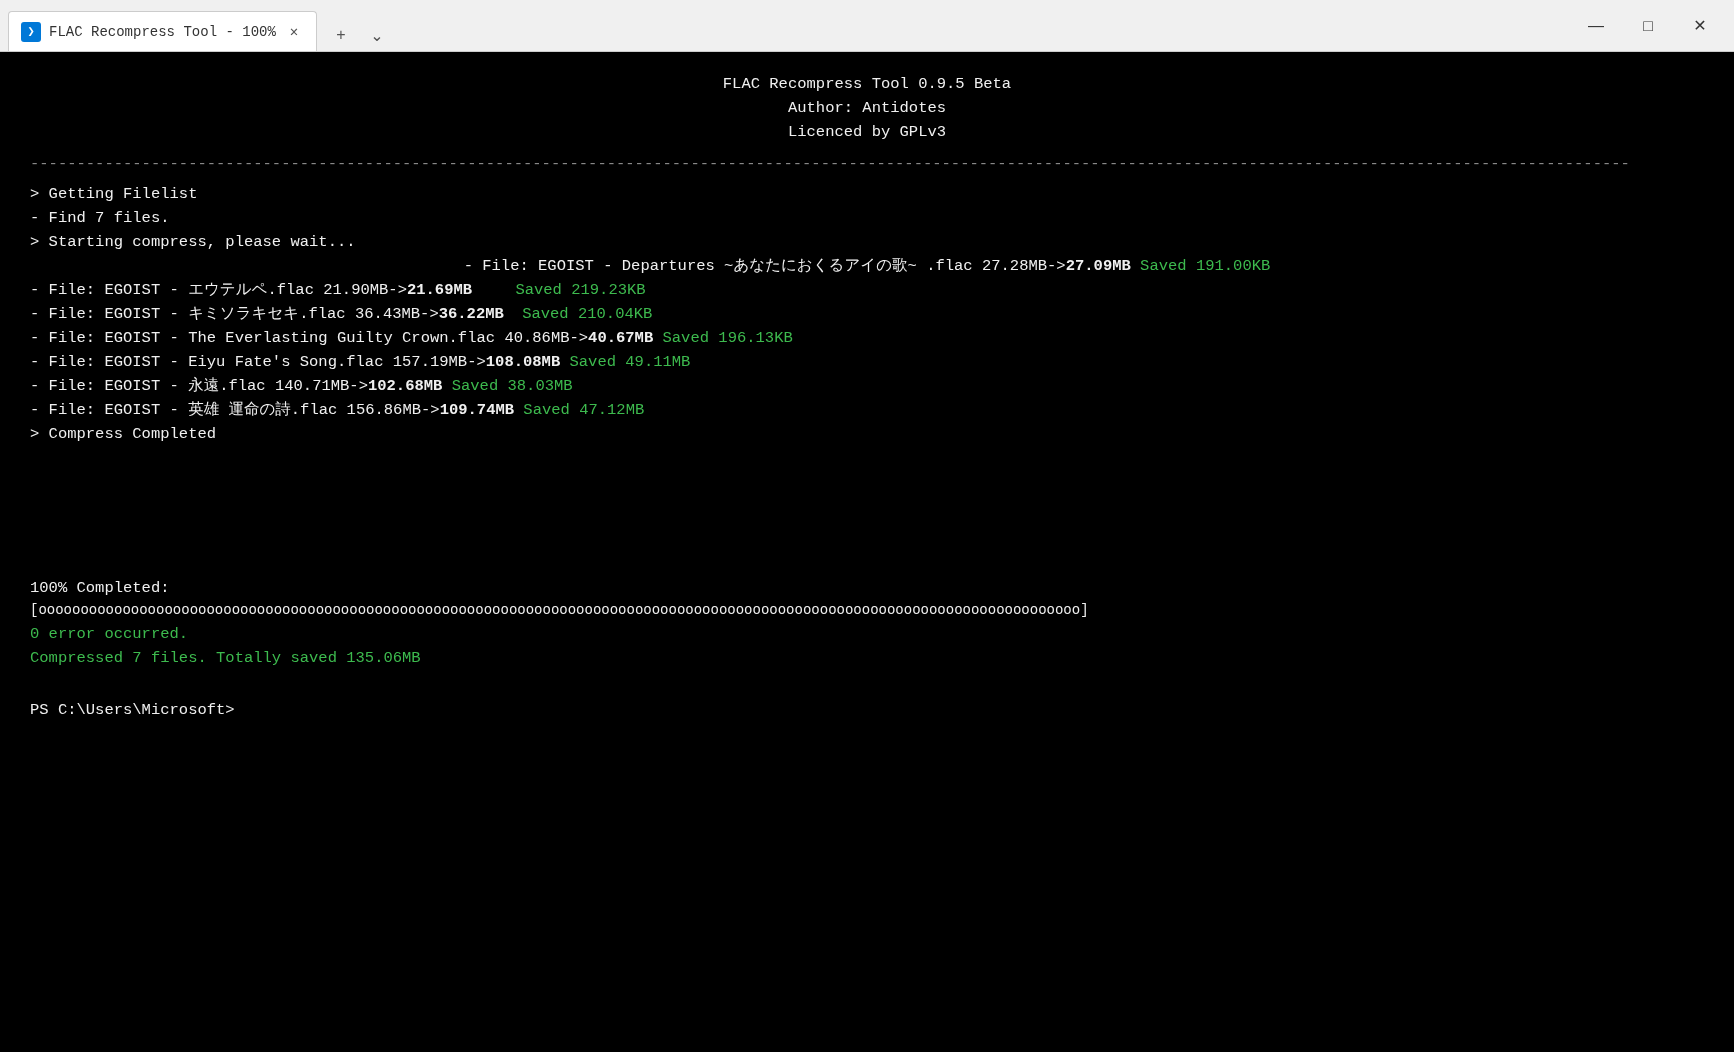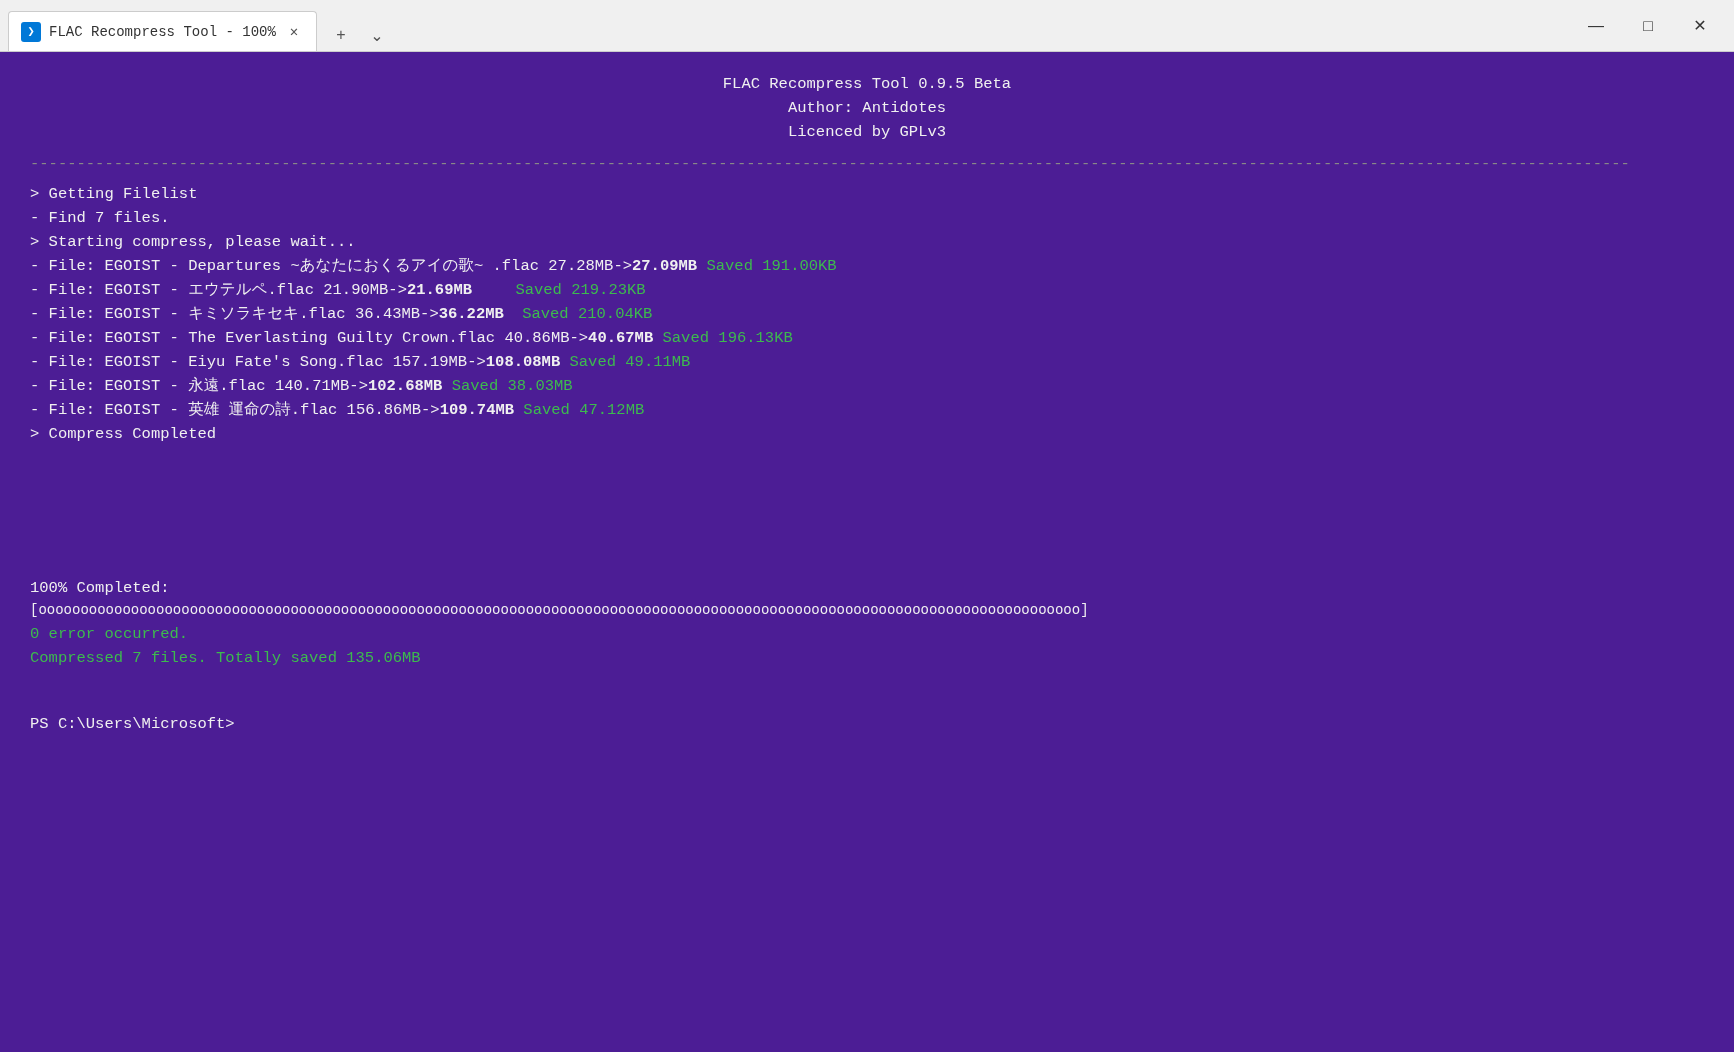--- a/index.html
+++ b/index.html
@@ -103,21 +103,21 @@
       justify-content: center;
       font-size: 16px;
       color: #333;
       cursor: pointer;
       background: transparent;
       border: none;
     }
 
     
     .terminal {
-      background: #4c1d95;
+      background: #000000;
       color: #cccccc;
       padding: 20px 30px;
       font-size: 15.5px;
       line-height: 1.55;
       height: calc(1052px - 52px);
       overflow: hidden;
     }
     .white { color: #f0f0f0; }
 
     .header-section {
@@ -171,33 +171,33 @@
     <div class="log-line white">Author: Antidotes</div>
     <div class="log-line white">Licenced by GPLv3</div>
   </div>
 
   <div class="log-line divider">----------------------------------------------------------------------------------------------------------------------------------------------------------------------------</div>
 
   <div class="log-line" style="color:#f0f0f0;">&gt; Getting Filelist</div>
   <div class="log-line" style="color:#f0f0f0;">- Find 7 files.</div>
   <div class="log-line" style="color:#f0f0f0;">&gt; Starting compress, please wait...</div>
 
-  <div class="log-line" style="color:#f0f0f0;">- File: EGOIST - Departures ~あなたにおくるアイの歌~ .flac 27.28MB-&gt;<span style="color:#f0f0f0;font-weight:bold;">27.09MB</span><span style="color:#3dba4e;"> Saved 191.00KB</span></div>
+  <div class="log-line" style="color:#f0f0f0;text-align:center;">- File: EGOIST - Departures ~あなたにおくるアイの歌~ .flac 27.28MB-&gt;<span style="color:#f0f0f0;font-weight:bold;">27.09MB</span><span style="color:#3dba4e;"> Saved 191.00KB</span></div>
   <div class="log-line" style="color:#f0f0f0;">- File: EGOIST - エウテルペ.flac 21.90MB-&gt;<span style="color:#f0f0f0;font-weight:bold;">21.69MB</span><span style="color:#3dba4e;padding-left:34px;"> Saved 219.23KB</span></div>
   <div class="log-line" style="color:#f0f0f0;">- File: EGOIST - キミソラキセキ.flac 36.43MB-&gt;<span style="color:#f0f0f0;font-weight:bold;">36.22MB</span><span style="color:#3dba4e;margin-left:9px;"> Saved 210.04KB</span></div>
   <div class="log-line" style="color:#f0f0f0;">- File: EGOIST - The Everlasting Guilty Crown.flac 40.86MB-&gt;<span style="color:#f0f0f0;font-weight:bold;">40.67MB</span><span style="color:#3dba4e;"> Saved 196.13KB</span></div>
   <div class="log-line" style="color:#f0f0f0;">- File: EGOIST - Eiyu Fate's Song.flac 157.19MB-&gt;<span style="color:#f0f0f0;font-weight:bold;">108.08MB</span><span style="color:#3dba4e;"> Saved 49.11MB</span></div>
   <div class="log-line" style="color:#f0f0f0;">- File: EGOIST - 永遠.flac 140.71MB-&gt;<span style="color:#f0f0f0;font-weight:bold;">102.68MB</span><span style="color:#3dba4e;"> Saved 38.03MB</span></div>
   <div class="log-line" style="color:#f0f0f0;">- File: EGOIST - 英雄 運命の詩.flac 156.86MB-&gt;<span style="color:#f0f0f0;font-weight:bold;">109.74MB</span><span style="color:#3dba4e;"> Saved 47.12MB</span></div>
   <div class="log-line" style="color:#f0f0f0;font-family:Liberation Mono, monospace;">&gt; Compress Completed</div>
 
   <div class="progress-section">
     <div class="log-line" style="color:#f0f0f0;">100% Completed:</div>
     <div class="log-line" style="color:#f0f0f0; font-size:14px;">[oooooooooooooooooooooooooooooooooooooooooooooooooooooooooooooooooooooooooooooooooooooooooooooooooooooooooooooooooooooooooooo]</div>
     <div class="log-line" style="color:#3dba4e;">0 error occurred.</div>
     <div class="log-line" style="color:#3dba4e;">Compressed 7 files. Totally saved 135.06MB</div>
   </div>
 
-  <div style="margin-top: 42px;">
+  <div style="margin-top: 28px;">
     <span class="log-line" style="color:#f0f0f0;">PS C:\Users\Microsoft&gt;</span>
   </div>
 
 </div>
 
 </body></html>

